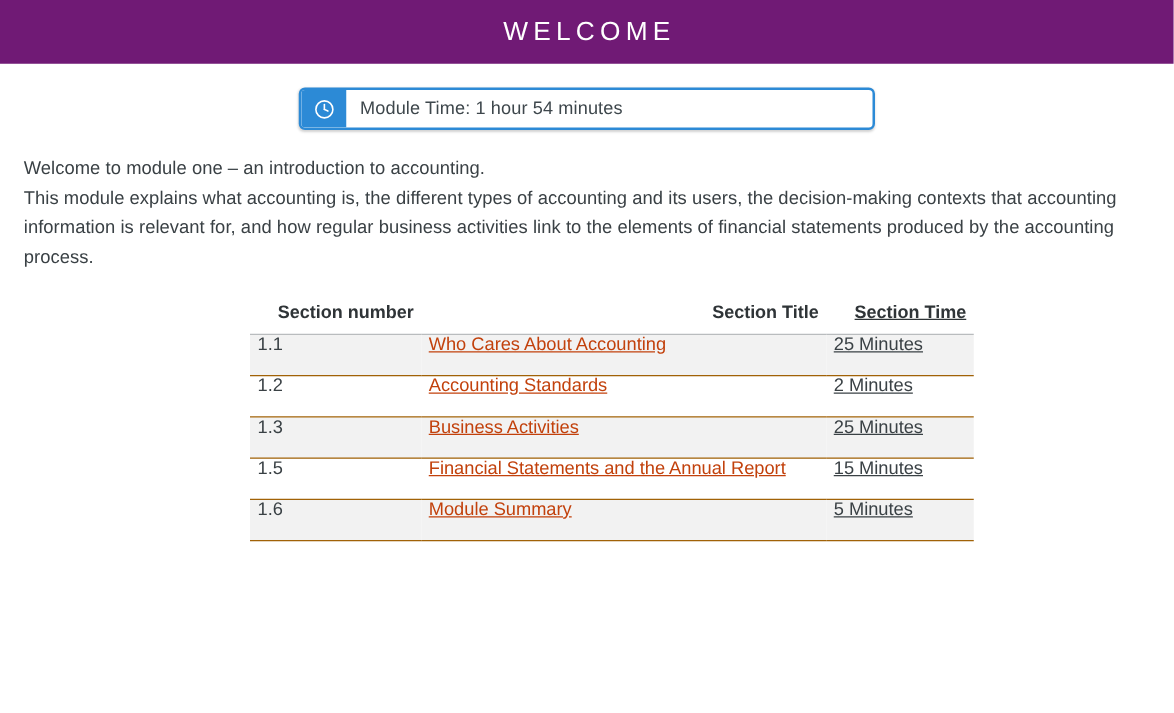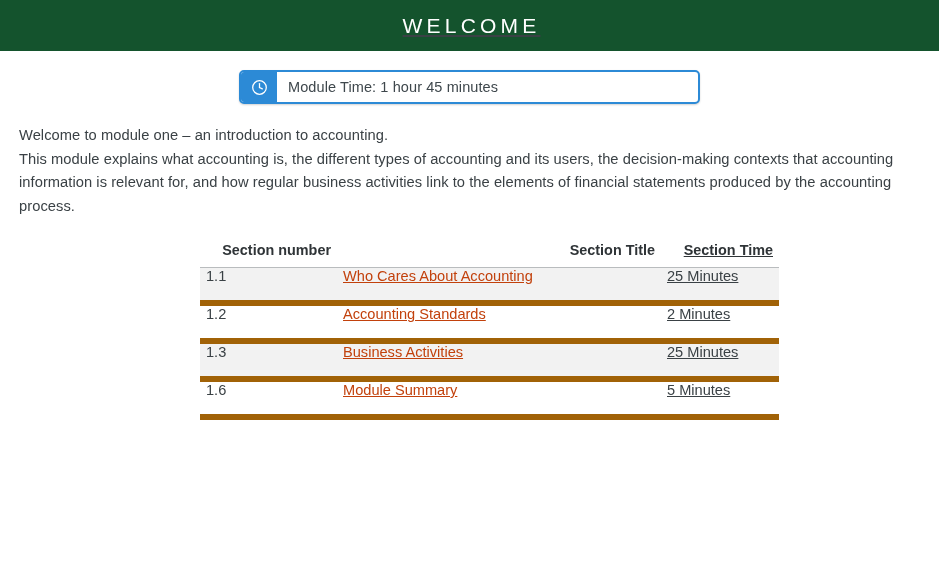--- a/index.html
+++ b/index.html
@@ -11,25 +11,24 @@
     height: 570px;
     overflow: hidden;
     background: #ffffff;
     font-family: "Liberation Sans", sans-serif;
     color: #3a4145;
   }
 
   
   .header-bar {
     height: 51px;
-    background: #14532d;
+    background: #701a75;
     display: flex;
     align-items: center;
     justify-content: center;
-    text-decoration: underline;
   }
   .header-title {
     color: #ffffff;
     font-size: 21px;
     letter-spacing: 4.2px;
     font-weight: 400;
     line-height: 1;
     padding-left: 4px;
   }
 
@@ -101,21 +100,21 @@
     font-size: 14.4px;
     font-weight: bold;
     color: #2f3437;
     padding: 0 6px 9px 6px;
     border-bottom: 1px solid #b9bcbe;
   }
   table.sections td {
     font-size: 14.6px;
     color: #3a4145;
     padding: 0 6px 16px 6px;
-    border-bottom: 6px solid #a16207;
+    border-bottom: 1px solid #a16207;
     vertical-align: middle;
   }
   table.sections tbody tr:nth-child(odd) td {
     background: #f2f2f2;
   }
   .col-num   { width: 125px; }
   .col-title { width: 312px; }
   .col-time  { width: 106px; text-decoration: underline; }
 
   th.col-time, td.col-time { padding-left: 8px; }
@@ -135,21 +134,21 @@
 
 <div class="module-time-wrap">
   <div class="module-time-box">
     <div class="module-time-icon">
       <svg width="17" height="17" viewBox="0 0 20 20" aria-hidden="true">
         <circle cx="10" cy="10" r="8" fill="none" stroke="#ffffff" stroke-width="1.5"></circle>
         <line x1="10" y1="10" x2="10" y2="5.4" stroke="#ffffff" stroke-width="1.5" stroke-linecap="round"></line>
         <line x1="10" y1="10" x2="13.3" y2="11.6" stroke="#ffffff" stroke-width="1.5" stroke-linecap="round"></line>
       </svg>
     </div>
-    <div class="module-time-text">Module Time: 1 hour 45 minutes</div>
+    <div class="module-time-text">Module Time: 1 hour 54 minutes</div>
   </div>
 </div>
 
 <div class="intro">
   <p class="first">Welcome to module one – an introduction to accounting.</p>
   <p>This module explains what accounting is, the different types of accounting and its users, the decision-making contexts that accounting information is relevant for, and how regular business activities link to the elements of financial statements produced by the accounting process.</p>
 </div>
 
 <div class="table-wrap">
   <table class="sections">
@@ -176,20 +175,27 @@
         <td class="col-time">2 Minutes</td>
       </tr>
       <tr>
         <td class="col-num">1.3</td>
         <td class="col-title">
           <a class="section-link" href="#">Business Activities</a>
         </td>
         <td class="col-time">25 Minutes</td>
       </tr>
       <tr>
+        <td class="col-num">1.5</td>
+        <td class="col-title">
+          <a class="section-link" href="#">Financial Statements and the Annual Report</a>
+        </td>
+        <td class="col-time">15 Minutes</td>
+      </tr>
+      <tr>
         <td class="col-num">1.6</td>
         <td class="col-title">
           <a class="section-link" href="#">Module Summary</a>
         </td>
         <td class="col-time">5 Minutes</td>
       </tr>
     </tbody>
   </table>
 </div>
 

